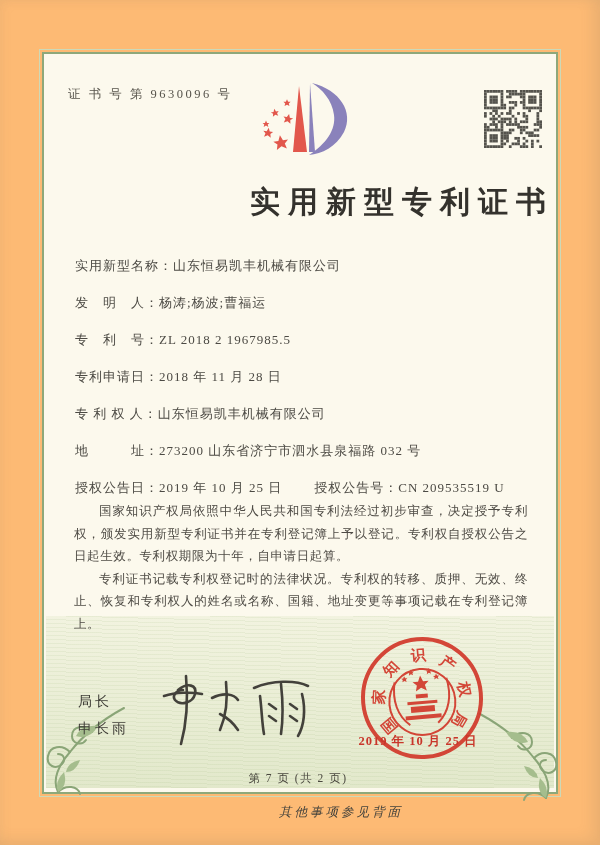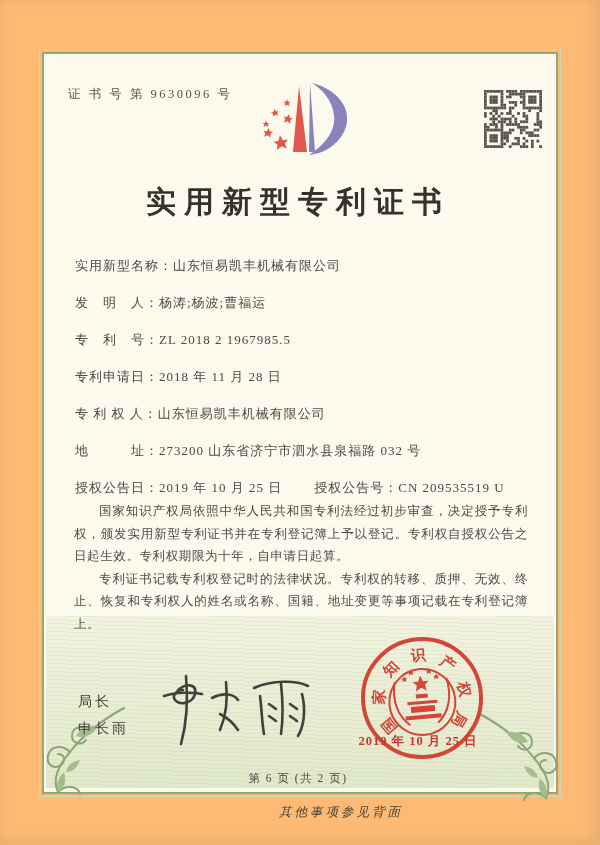--- a/index.html
+++ b/index.html
@@ -23,21 +23,21 @@
   .green-band{
     position:absolute;left:46px;top:616px;width:508px;height:172px;z-index:2;
     background:
       repeating-linear-gradient(1.6deg, rgba(135,168,100,0.10) 0px, rgba(135,168,100,0.10) 1px, rgba(135,168,100,0) 1px, rgba(135,168,100,0) 4px),
       linear-gradient(180deg, rgba(206,221,176,0.22), rgba(187,207,152,0.40));
   }
   .cert-no{position:absolute;left:68px;top:86px;z-index:3;font-size:12.5px;letter-spacing:2.5px;color:#56534b;}
   .logo{position:absolute;left:235px;top:70px;z-index:3;}
   .qr{position:absolute;left:484px;top:90px;z-index:3;opacity:.88;}
   .title{position:absolute;left:42px;top:182px;width:512px;z-index:3;
-    text-align:center;font-size:30px;font-weight:bold;letter-spacing:8px;color:#34322d;}
+    text-align:right;font-size:30px;font-weight:bold;letter-spacing:8px;color:#34322d;}
   .fields{position:absolute;left:75px;top:256px;width:456px;z-index:3;font-size:13px;}
   .field-row{height:20px;line-height:20px;margin-bottom:17px;letter-spacing:1px;white-space:nowrap;}
   .flabel{color:#4c4a44;}
   .fvalue{color:#4c4a44;}
   .grant-row .pair2{margin-left:32px;}
   .paras{position:absolute;left:74px;top:500px;width:454px;z-index:3;
     font-size:12.5px;line-height:22.5px;text-align:justify;color:#4e4b45;letter-spacing:.6px;}
   .paras p{margin:0;text-indent:2em;}
   .sig-block{position:absolute;left:78px;top:688px;z-index:3;font-size:14px;line-height:27px;letter-spacing:3px;color:#3e3c36;}
   .sig-hand{position:absolute;left:150px;top:670px;z-index:3;}
@@ -416,16 +416,16 @@
       <rect x="64" y="66" width="12" height="4"></rect>
       <rect x="55" y="73" width="30" height="3"></rect>
       <rect x="58" y="78" width="24" height="6"></rect>
       <rect x="52" y="87" width="36" height="4"></rect>
       <path d="M44,52 C40,70 44,86 56,96" stroke="#d23a2c" stroke-width="2" fill="none"></path>
       <path d="M96,52 C100,70 96,86 84,96" stroke="#d23a2c" stroke-width="2" fill="none"></path>
     </g>
   </svg>
   <div class="seal-date">2019 年 10 月 25 日</div>
 
-  <div class="page-info">第 6 页 (共 2 页)</div>
+  <div class="page-info">第 7 页 (共 2 页)</div>
   <div class="back-note">其他事项参见背面</div>
 
 </div>
 
 </body></html>

